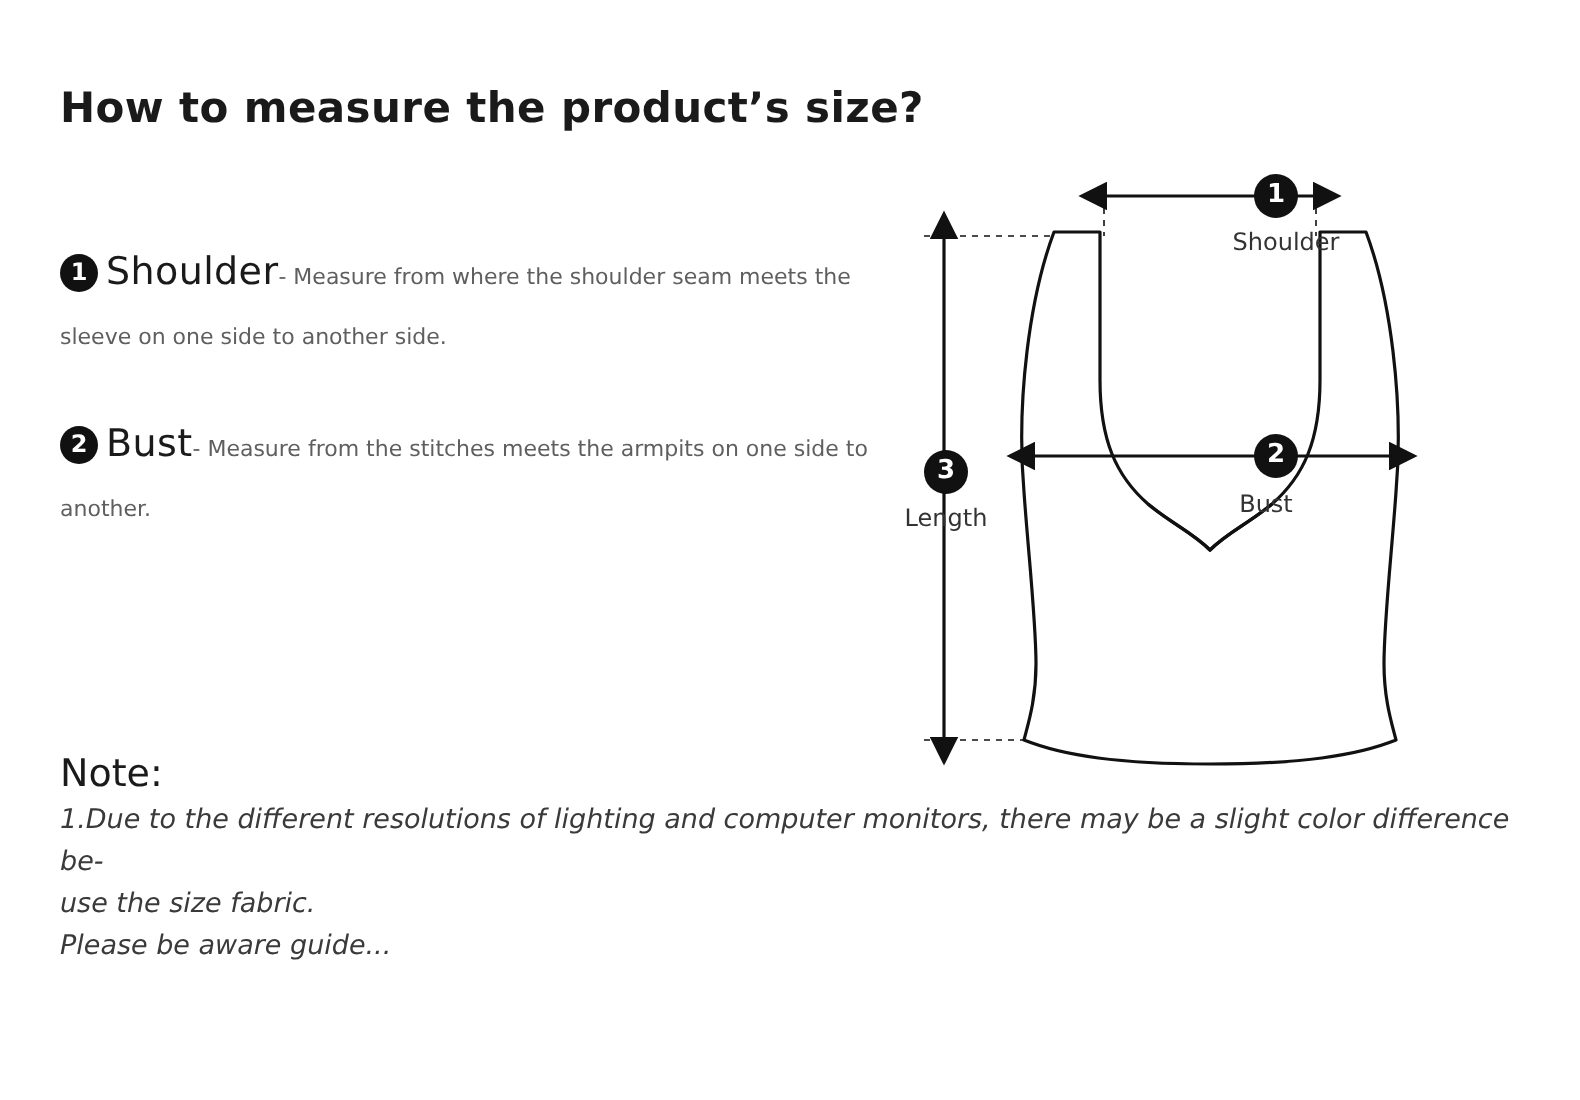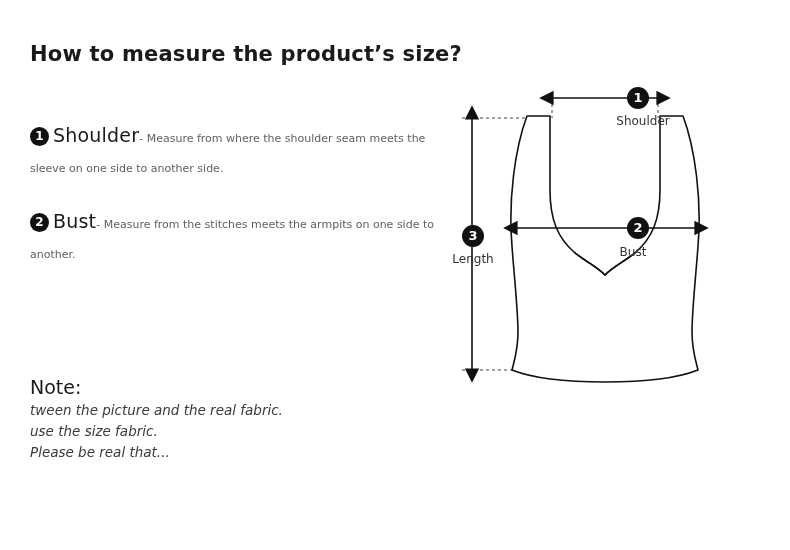--- a/index.html
+++ b/index.html
@@ -146,23 +146,23 @@
 
     <div class="step">
       <span class="badge">2</span><span class="step-name">Bust</span><span class="step-text step-body">- Measure from the stitches meets the armpits on one side to another.</span>
     </div>
 
 
   </div>
 
   <div class="note-title">Note:</div>
   <div class="note-lines">
-    <span class="note-line">tween the picture and the real fabric.</span>
+    <span class="note-line">1.Due to the different resolutions of lighting and computer monitors, there may be a slight color difference be-</span>
     <span class="note-line">use the size fabric.</span>
-    <span class="note-line">Please be real that...</span>
+    <span class="note-line">Please be aware guide...</span>
   </div>
 
   <div class="diagram">
     <svg width="330" height="320" viewBox="0 0 330 320">
       <defs>
         <marker id="arrowStart" markerWidth="9" markerHeight="9" refX="8" refY="4.5" orient="auto">
           <path d="M 9 0 L 0 4.5 L 9 9 z" fill="#111111"></path>
         </marker>
         <marker id="arrowEnd" markerWidth="9" markerHeight="9" refX="1" refY="4.5" orient="auto">
           <path d="M 0 0 L 9 4.5 L 0 9 z" fill="#111111"></path>

